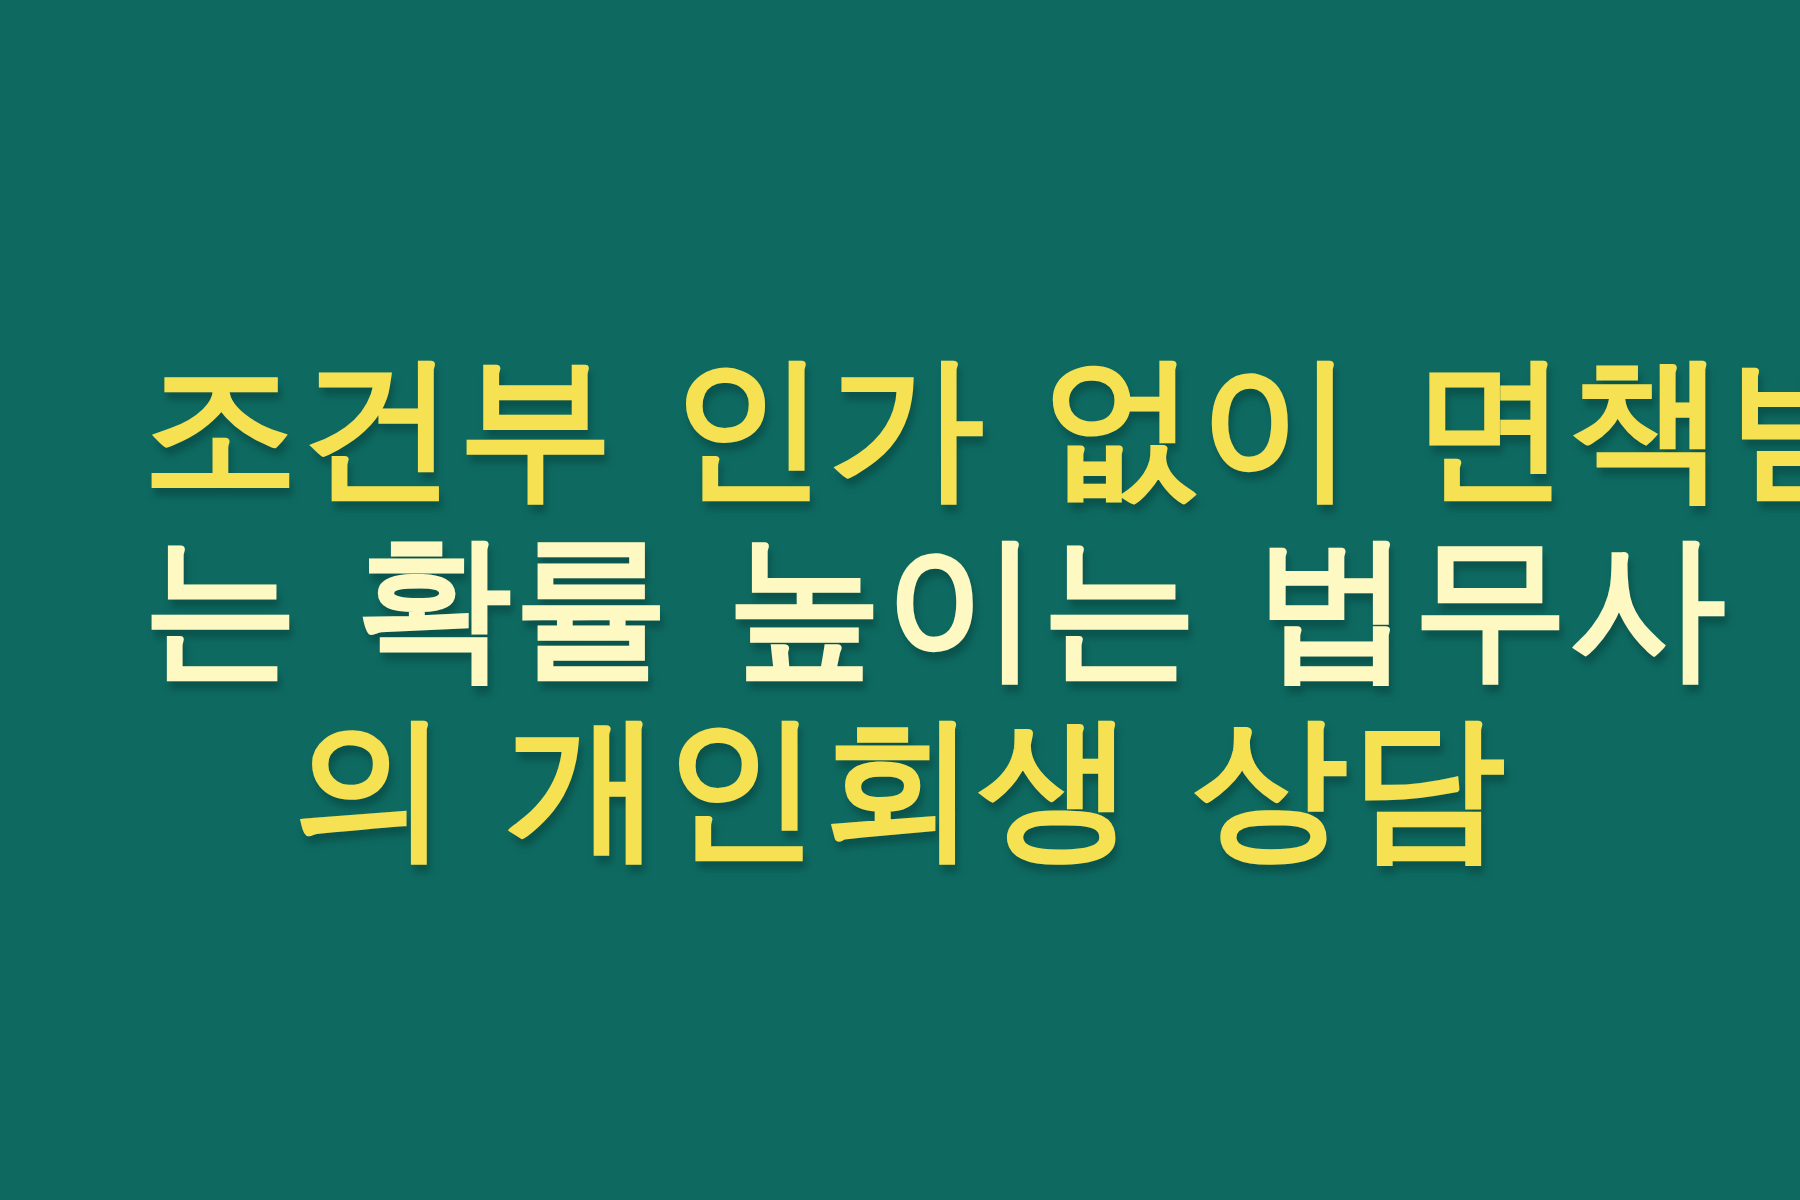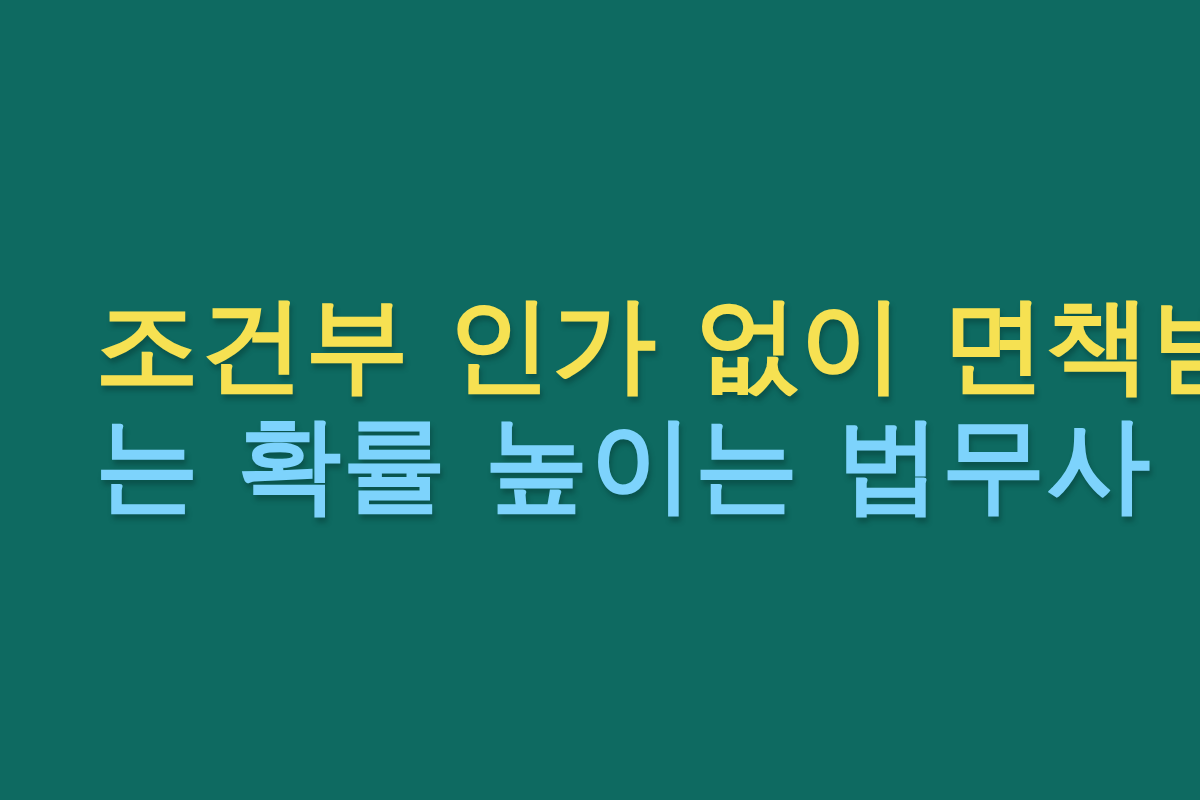--- a/index.html
+++ b/index.html
@@ -49,16 +49,17 @@
   .headline-line.l2 { font-size: 104px; }
   .headline-line.l3 { font-size: 104px; }
 </style>
 </head>
 <body>
 
 <div id="poster" style="background: rgb(14, 106, 97);">
 
   <div id="headline-block">
     <span class="headline-line l1" style="color: rgb(246, 225, 82);">조건부 인가 없이 면책받</span>
-    <span class="headline-line l2" style="color: #7dd3fc;">는 확률 높이는 법무사</span>
+    <span class="headline-line l2" style="color: #fef9c3;">는 확률 높이는 법무사</span>
+    <span class="headline-line l3" style="color: rgb(246, 225, 82);">의 개인회생 상담</span>
   </div>
 
 </div>
 
 </body></html>

